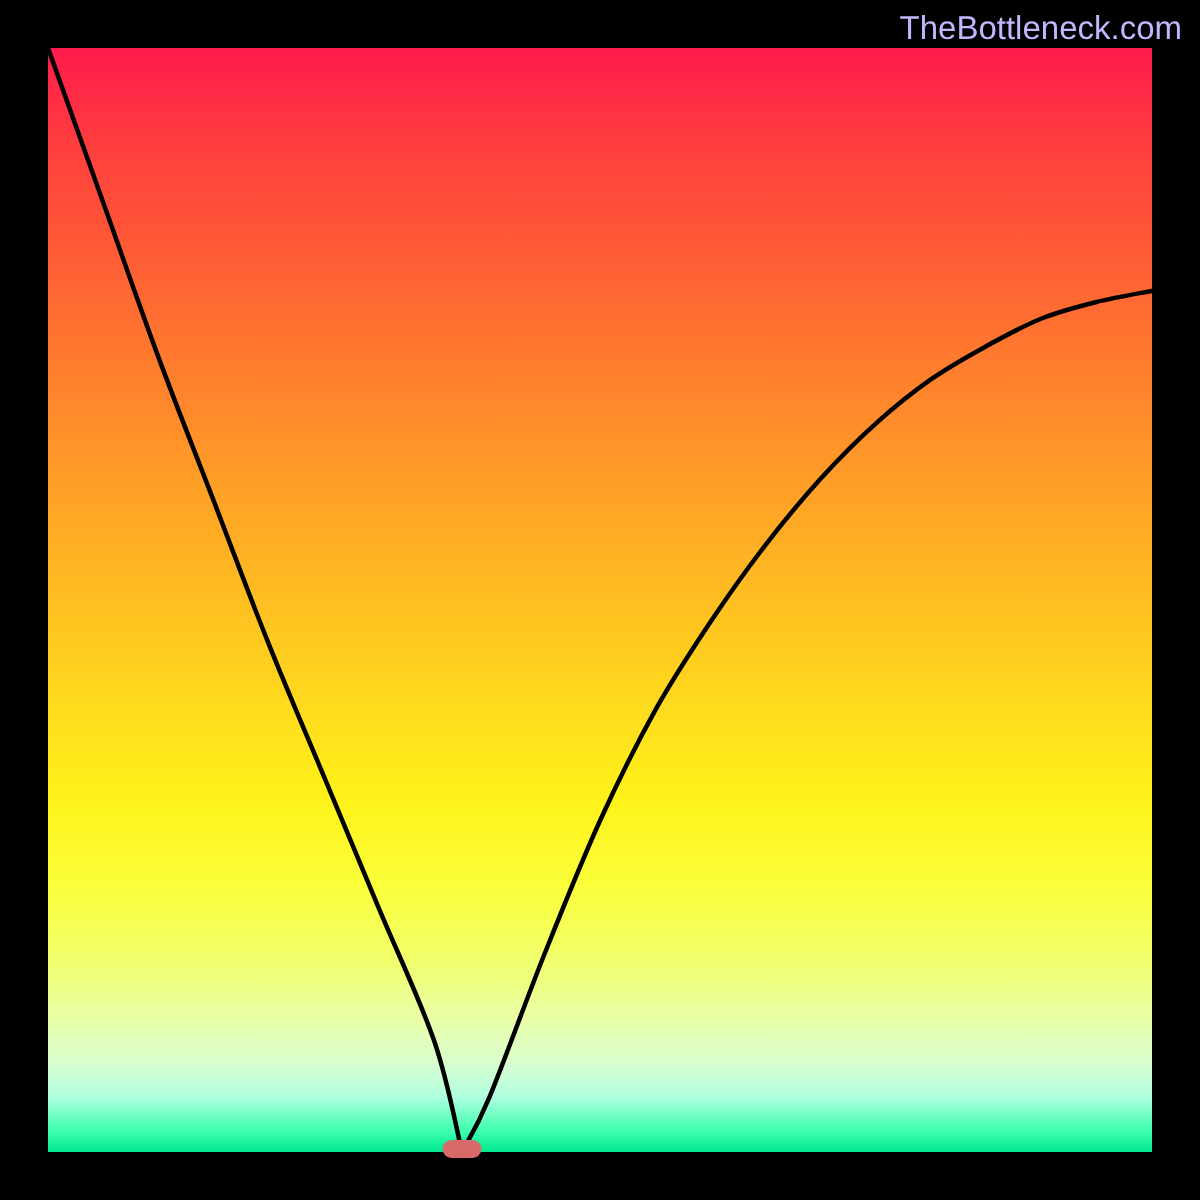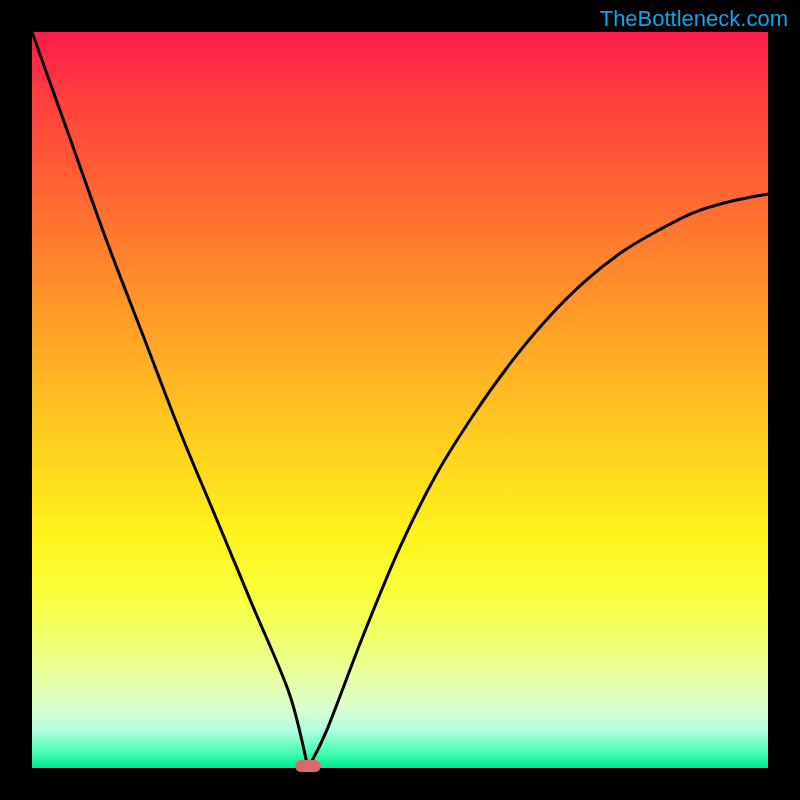--- a/index.html
+++ b/index.html
@@ -13,21 +13,21 @@
   }
   .container {
     position: relative;
     width: 800px;
     height: 800px;
   }
   .watermark {
     position: absolute;
     top: 6px;
     right: 12px;
-    color: #0ea5e9;
+    color: #c4b5fd;
     font-size: 22px;
     font-weight: 500;
     z-index: 10;
   }
   .plot-area {
     position: absolute;
     left: 32px;
     top: 32px;
     width: 736px;
     height: 736px;

